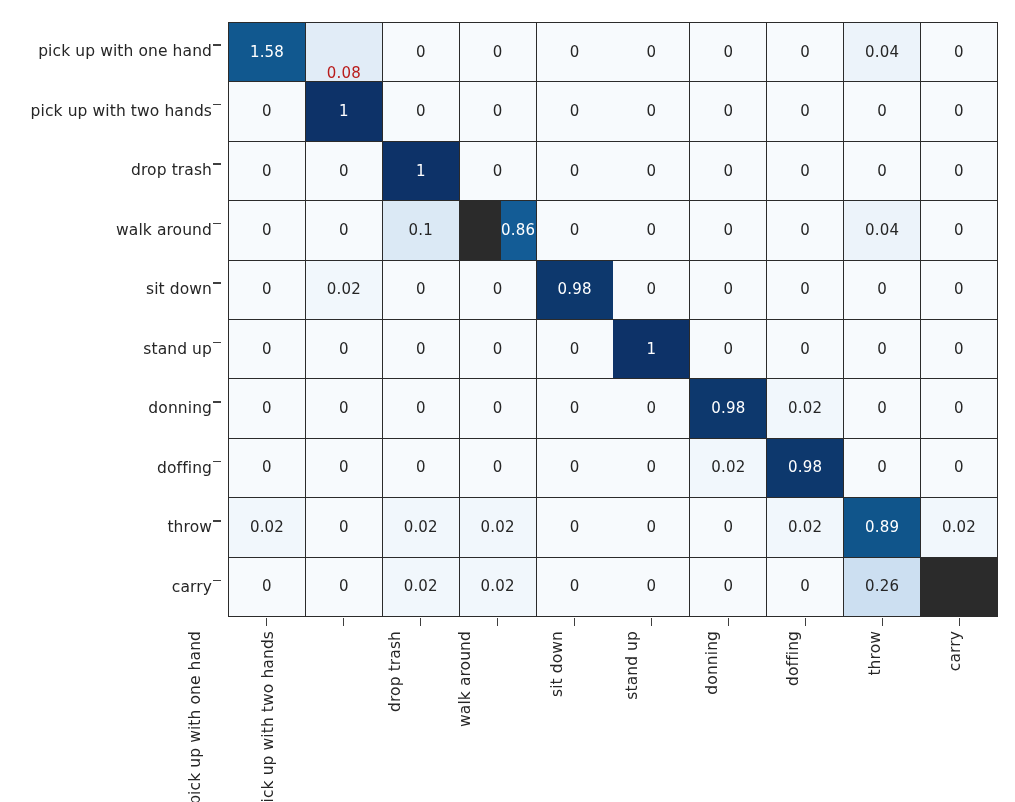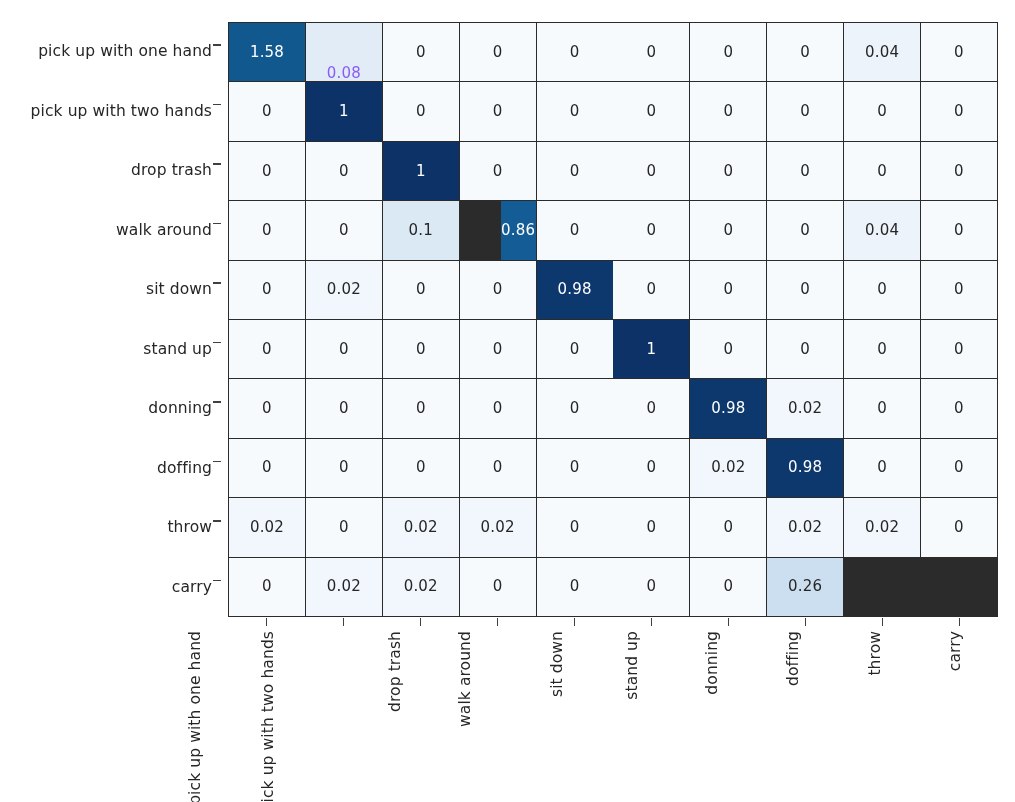--- a/index.html
+++ b/index.html
@@ -157,21 +157,21 @@
       <div class="ylab">
         <span class="ylabwrap">carry<span class="ytick"></span></span>
       </div>
     </div>
 
   <div id="heatmap">
       <div class="cell" style="background: rgb(17, 88, 143);">
         <span class="val" style="color: rgb(255, 255, 255);">1.58</span>
       </div>
       <div class="cell" style="background: rgb(225, 236, 247);">
-        <span class="val" style="color: #8b5cf6; margin-top: 43px;">0.08</span>
+        <span class="val" style="color: #b91c1c; margin-top: 43px;">0.08</span>
       </div>
       <div class="cell" style="background: rgb(247, 250, 253);">
         <span class="val" style="color: rgb(38, 38, 38);">0</span>
       </div>
       <div class="cell" style="background: rgb(247, 250, 253);">
         <span class="val" style="color: rgb(38, 38, 38);">0</span>
       </div>
       <div class="cell" style="background: rgb(247, 250, 253);">
         <span class="val" style="color: rgb(38, 38, 38);">0</span>
       </div>
@@ -417,20 +417,23 @@
       </div>
       <div class="cell" style="background: rgb(247, 250, 253);">
         <span class="val" style="color: rgb(38, 38, 38);">0</span>
       </div>
       <div class="cell" style="background: rgb(247, 250, 253);">
         <span class="val" style="color: rgb(38, 38, 38);">0</span>
       </div>
       <div class="cell" style="background: rgb(241, 247, 252);">
         <span class="val" style="color: rgb(38, 38, 38);">0.02</span>
       </div>
+      <div class="cell" style="background: rgb(16, 85, 139);">
+        <span class="val" style="color: rgb(255, 255, 255);">0.89</span>
+      </div>
       <div class="cell" style="background: rgb(241, 247, 252);">
         <span class="val" style="color: rgb(38, 38, 38);">0.02</span>
       </div>
       <div class="cell" style="background: rgb(247, 250, 253);">
         <span class="val" style="color: rgb(38, 38, 38);">0</span>
       </div>
       <div class="cell" style="background: rgb(247, 250, 253);">
         <span class="val" style="color: rgb(38, 38, 38);">0</span>
       </div>
       <div class="cell" style="background: rgb(241, 247, 252);">

